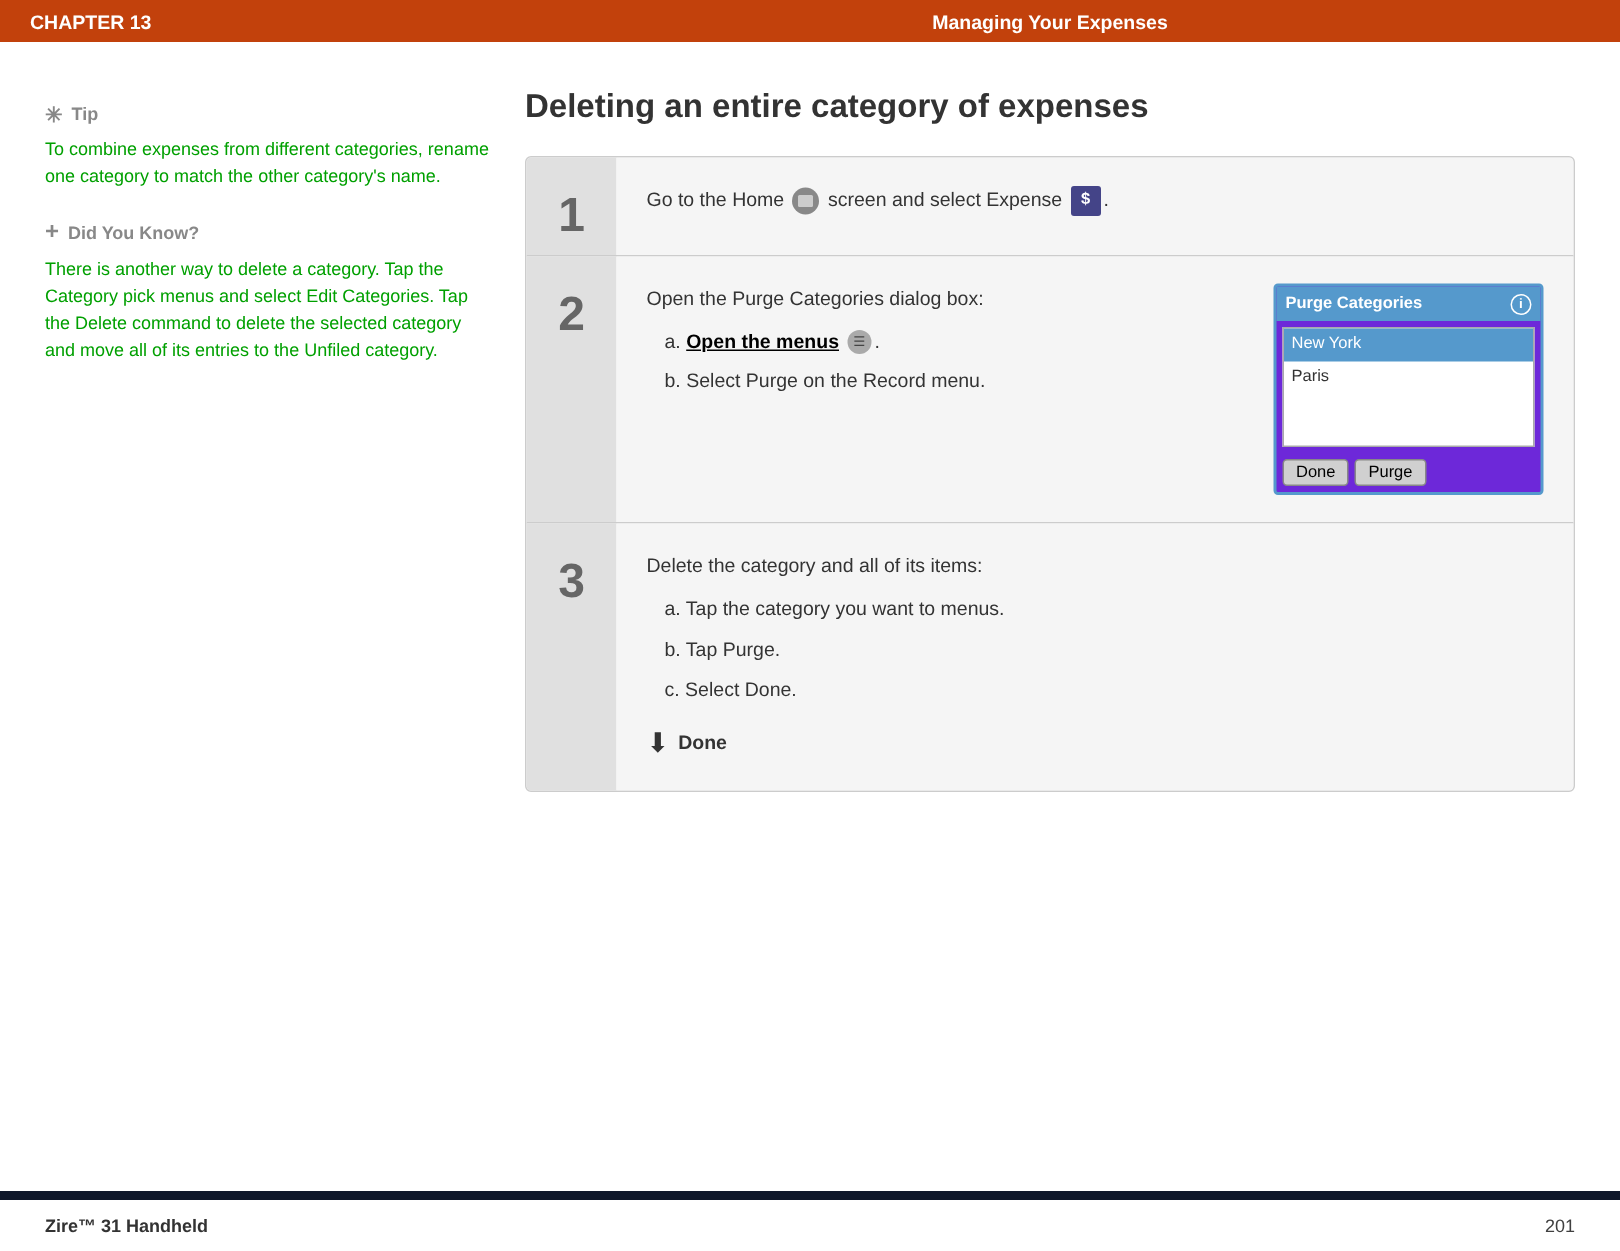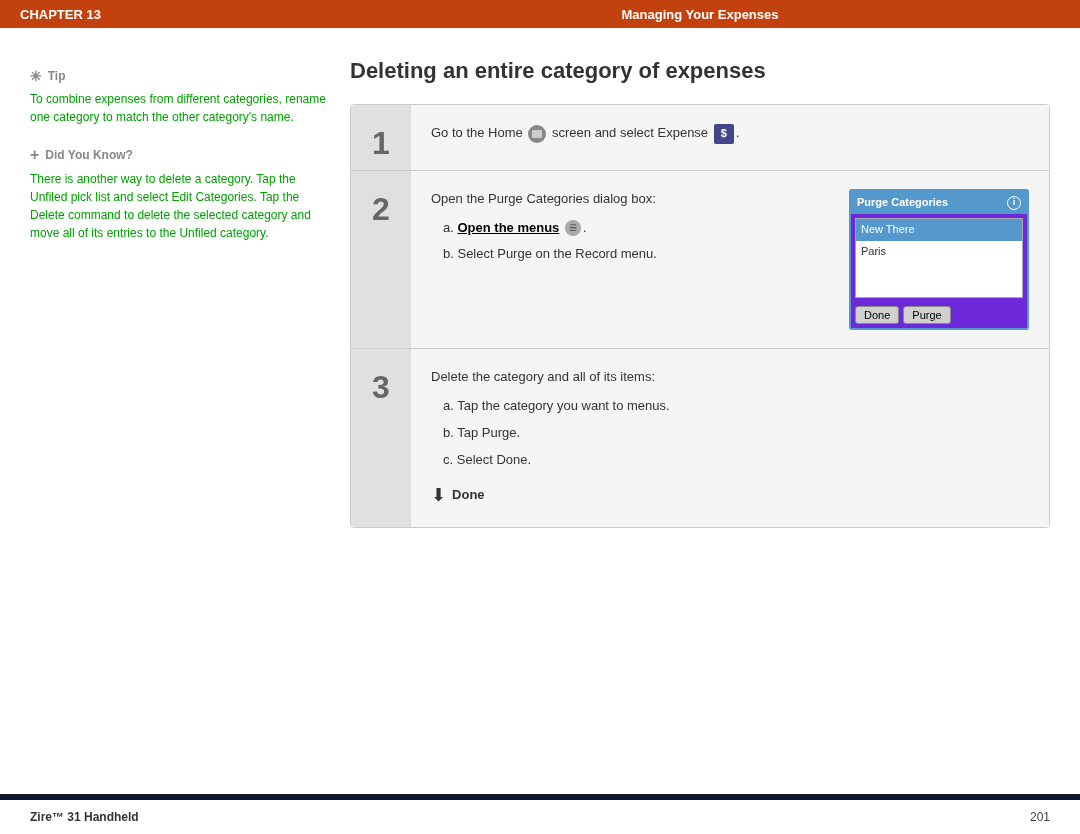--- a/index.html
+++ b/index.html
@@ -329,21 +329,21 @@
         <span>Tip</span>
       </div>
       <div class="tip-text">To combine expenses from different categories, rename one category to match the other category's name.</div>
     </div>
 
     <div class="tip-section">
       <div class="did-you-know-header">
         <span class="tip-plus">+</span>
         <span>Did You Know?</span>
       </div>
-      <div class="tip-text">There is another way to delete a category. Tap the Unfiled pick list and select Edit Categories. Tap the Delete command to delete the selected category and move all of its entries to the Unfiled category.</div>
+      <div class="tip-text">There is another way to delete a category. Tap the Category pick menus and select Edit Categories. Tap the Delete command to delete the selected category and move all of its entries to the Unfiled category.</div>
     </div>
   </div>
 
   <div id="main">
     <div class="section-title">Deleting an entire category of expenses</div>
 
     <div class="steps-container">
 
       <div class="step">
         <div class="step-number-col">1</div>
@@ -357,21 +357,21 @@
       <div class="step">
         <div class="step-number-col">2</div>
         <div class="step-content">
 
           <div class="purge-dialog">
             <div class="purge-dialog-title">
               <span>Purge Categories</span>
               <div class="info-icon">i</div>
             </div>
             <div class="purge-dialog-list">
-              <div class="list-item selected">New There</div>
+              <div class="list-item selected">New York</div>
               <div class="list-item">Paris</div>
             </div>
             <div class="purge-dialog-buttons">
               <button class="purge-btn">Done</button>
               <button class="purge-btn">Purge</button>
             </div>
           </div>
 
           <p>Open the Purge Categories dialog box:</p>
           <div class="sub-item">

